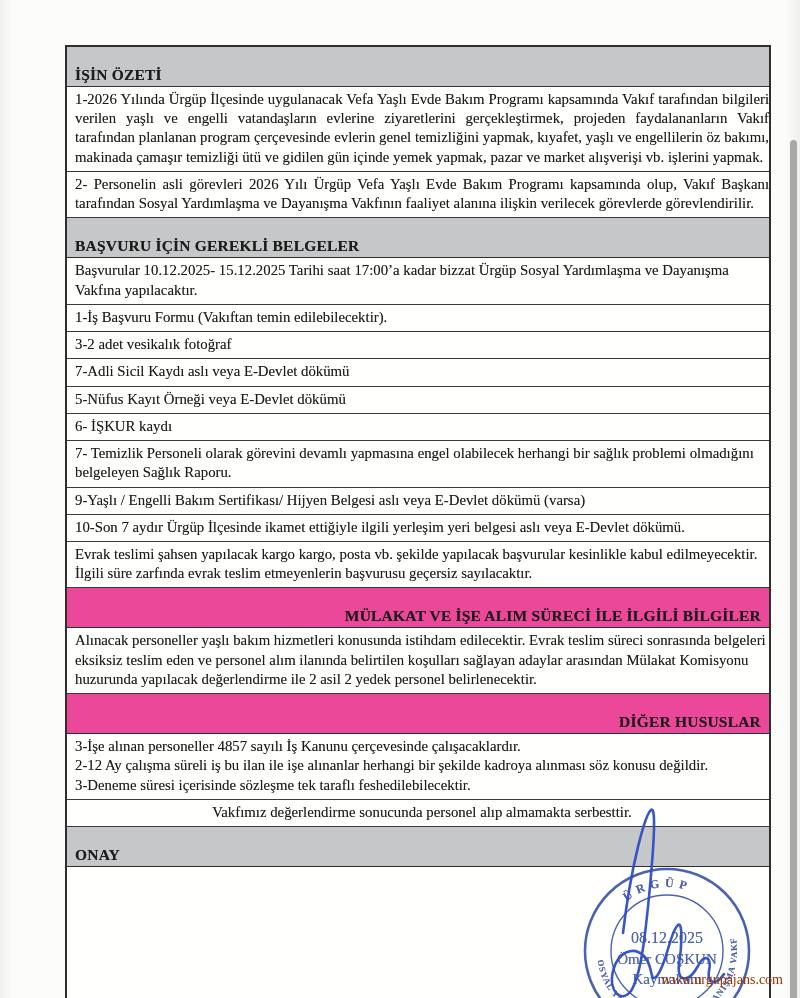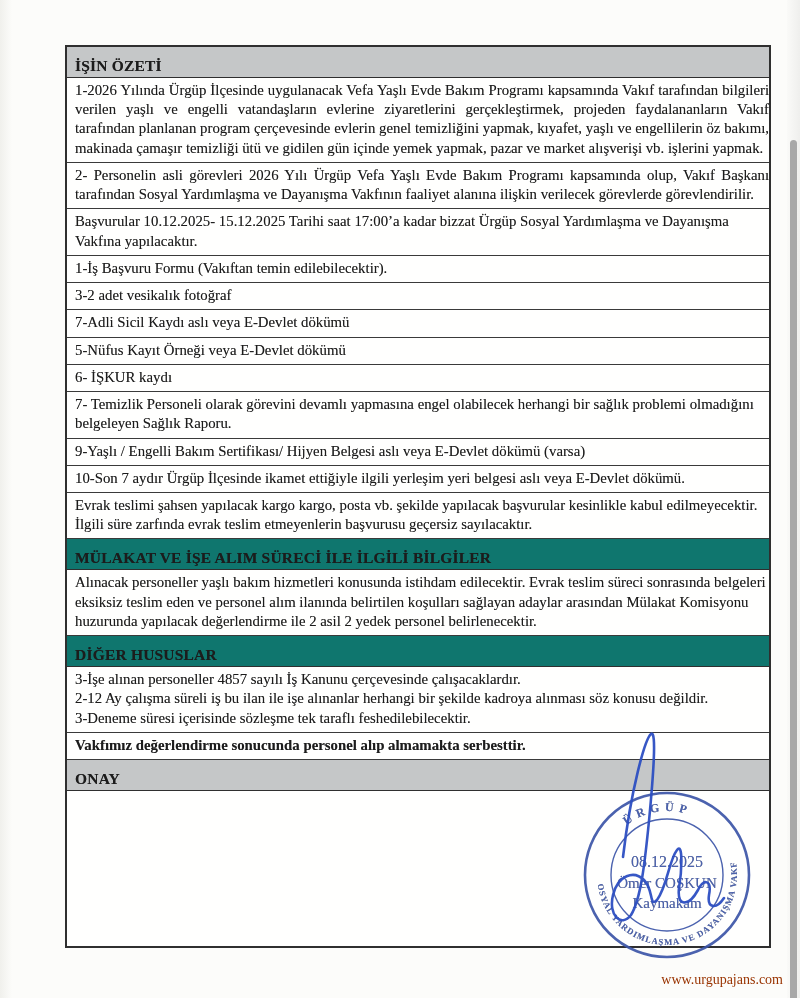--- a/index.html
+++ b/index.html
@@ -14,34 +14,34 @@
     background:linear-gradient(to right,#f0f0ec,#fcfcfa);}
   .page{
     position:absolute;left:65px;top:45px;width:706px;
   }
   .doc-table{
     border:2px solid #2f2f2f;
     background:#fffffe;
   }
   .sec-header{
     font-weight:bold;font-size:15.5px;letter-spacing:.2px;
-    padding:10px 8px 2px 8px;
+    padding:19px 8px 2px 8px;
     border-bottom:1.5px solid #2f2f2f;
     text-shadow:0 0 .5px rgba(20,20,20,.55);
   }
   .sec-header.gray{background:#c5c7c8;}
-  .sec-header.plain{background:#0f766e;}
+  .sec-header.plain{background:#ec4899;text-align:right;}
   .row{
     font-size:14.8px;line-height:1.3;
     padding:3px 0 4px 8px;
     border-bottom:1.2px solid #3a3a3a;
     text-shadow:0 0 .4px rgba(25,25,25,.45);
   }
   .row.justify{text-align:justify;}
-  .row.bold{font-weight:bold;}
+  .row.bold{font-weight:normal;text-align:center;}
   .row:last-child{border-bottom:none;}
   .onay-area{
     position:relative;height:148px;border-bottom:none;
   }
   .stamp-wrap{position:absolute;top:-2px;right:16px;width:172px;height:172px;
     pointer-events:none;}
   .stamp-wrap svg{filter:blur(.3px);opacity:.92;}
   .signature-wrap{position:absolute;top:-62px;right:38px;width:170px;height:210px;
     pointer-events:none;}
   .signature-wrap svg{opacity:.95;}
@@ -64,20 +64,21 @@
 
 <div class="scan-edge"></div>
 
 <div class="page">
   <div class="doc-table">
 
     <div class="sec-header gray">İŞİN ÖZETİ</div>
     <div class="row justify">1-2026 Yılında Ürgüp İlçesinde uygulanacak Vefa Yaşlı Evde Bakım Programı kapsamında Vakıf tarafından bilgileri verilen yaşlı ve engelli vatandaşların evlerine ziyaretlerini gerçekleştirmek, projeden faydalananların Vakıf tarafından planlanan program çerçevesinde evlerin genel temizliğini yapmak, kıyafet, yaşlı ve engellilerin öz bakımı, makinada çamaşır temizliği ütü ve gidilen gün içinde yemek yapmak, pazar ve market alışverişi vb. işlerini yapmak.</div>
     <div class="row justify">2- Personelin asli görevleri 2026 Yılı Ürgüp Vefa Yaşlı Evde Bakım Programı kapsamında olup, Vakıf Başkanı tarafından Sosyal Yardımlaşma ve Dayanışma Vakfının faaliyet alanına ilişkin verilecek görevlerde görevlendirilir.</div>
 
+    <div class="sec-header gray">BAŞVURU İÇİN GEREKLİ BELGELER</div>
     <div class="row">Başvurular 10.12.2025- 15.12.2025 Tarihi saat 17:00’a kadar bizzat Ürgüp Sosyal Yardımlaşma ve Dayanışma Vakfına yapılacaktır.</div>
     <div class="row">1-İş Başvuru Formu (Vakıftan temin edilebilecektir).</div>
     <div class="row">3-2 adet vesikalık fotoğraf</div>
     <div class="row">7-Adli Sicil Kaydı aslı veya E-Devlet dökümü</div>
     <div class="row">5-Nüfus Kayıt Örneği veya E-Devlet dökümü</div>
     <div class="row">6- İŞKUR kaydı</div>
     <div class="row">7- Temizlik Personeli olarak görevini devamlı yapmasına engel olabilecek herhangi bir sağlık problemi olmadığını belgeleyen Sağlık Raporu.</div>
     <div class="row">9-Yaşlı / Engelli Bakım Sertifikası/ Hijyen Belgesi aslı veya E-Devlet dökümü (varsa)</div>
     <div class="row">10-Son 7 aydır Ürgüp İlçesinde ikamet ettiğiyle ilgili yerleşim yeri belgesi aslı veya E-Devlet dökümü.</div>
     <div class="row">Evrak teslimi şahsen yapılacak kargo kargo, posta vb. şekilde yapılacak başvurular kesinlikle kabul edilmeyecektir. İlgili süre zarfında evrak teslim etmeyenlerin başvurusu geçersiz sayılacaktır.</div>

